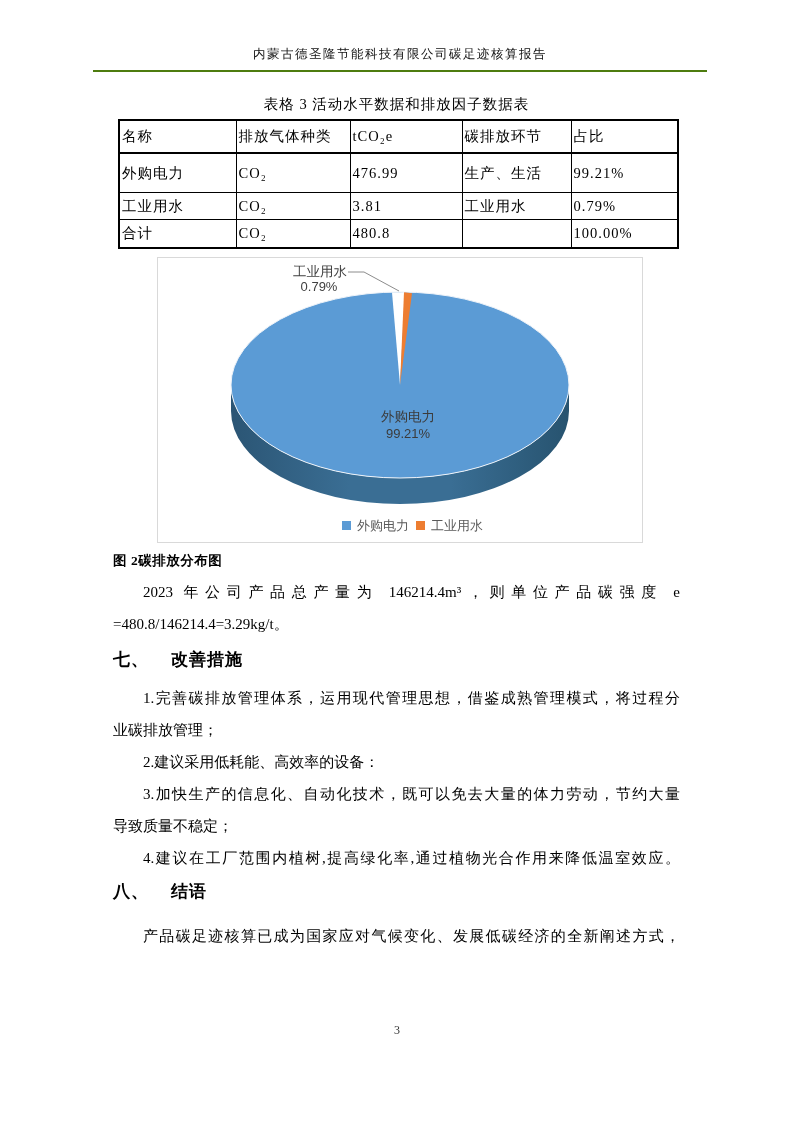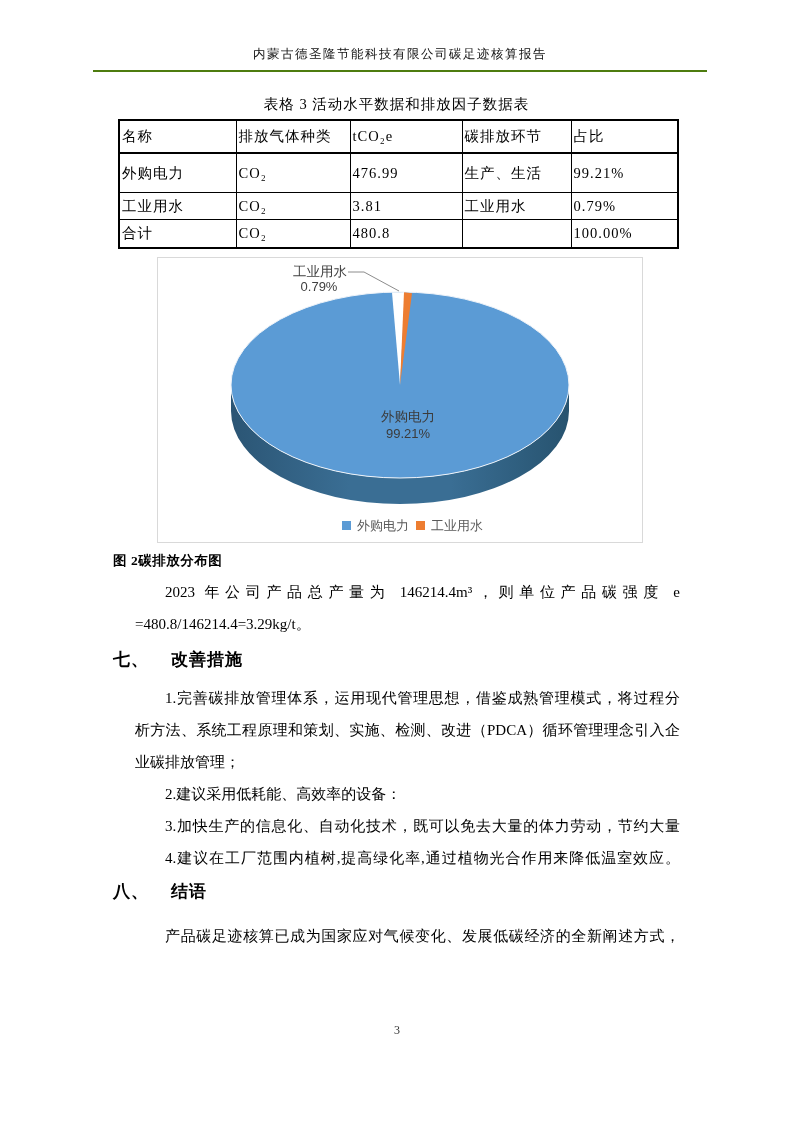--- a/index.html
+++ b/index.html
@@ -54,21 +54,21 @@
   }
   .chart-box svg{display:block;}
   .chart-text{
     font-family:"Liberation Sans","DejaVu Sans",sans-serif;
   }
   .figure-caption{
     text-align:left;font-weight:bold;font-size:13.5px;line-height:18px;
     margin-top:9px;letter-spacing:0.5px;
   }
   .para{margin:0;}
-  .ln{display:block;text-align:justify;margin-left:22px;}
+  .ln{display:block;text-align:justify;}
   .ln.fill{text-align-last:justify;}
   .ln.ind{text-indent:2em;}
   .para.p-intensity{margin-top:6px;}
   .para.p1{margin-top:10px;}
   h2.sec{
     margin:8px 0 0 0;font-size:17px;line-height:24px;font-weight:bold;
     letter-spacing:1px;
   }
   h2.sec .sec-num{margin-right:22px;}
   h2.sec.sec-8{margin-top:6px;}
@@ -173,30 +173,30 @@
       <span class="ln ind fill">2023 年公司产品总产量为 146214.4m³，则单位产品碳强度 e</span>
       <span class="ln">=480.8/146214.4=3.29kg/t。</span>
     </p>
 
     <h2 class="sec sec-7">
       <span class="sec-num">七、</span><span class="sec-title">改善措施</span>
     </h2>
 
     <p class="para p1">
       <span class="ln ind fill">1.完善碳排放管理体系，运用现代管理思想，借鉴成熟管理模式，将过程分</span>
-      <span class="ln fill">析方法、系统工程原理和策划、实施、检测、改进（PDCA）循环管理理念引入企</span>
       <span class="ln">业碳排放管理；</span>
     </p>
 
     <p class="para">
       <span class="ln ind">2.建议采用低耗能、高效率的设备：</span>
     </p>
 
     <p class="para">
       <span class="ln ind fill">3.加快生产的信息化、自动化技术，既可以免去大量的体力劳动，节约大量</span>
+      <span class="ln">导致质量不稳定；</span>
     </p>
 
     <p class="para">
       <span class="ln ind fill">4.建议在工厂范围内植树,提高绿化率,通过植物光合作用来降低温室效应。</span>
     </p>
 
     <h2 class="sec sec-8">
       <span class="sec-num">八、</span><span class="sec-title">结语</span>
     </h2>
 

